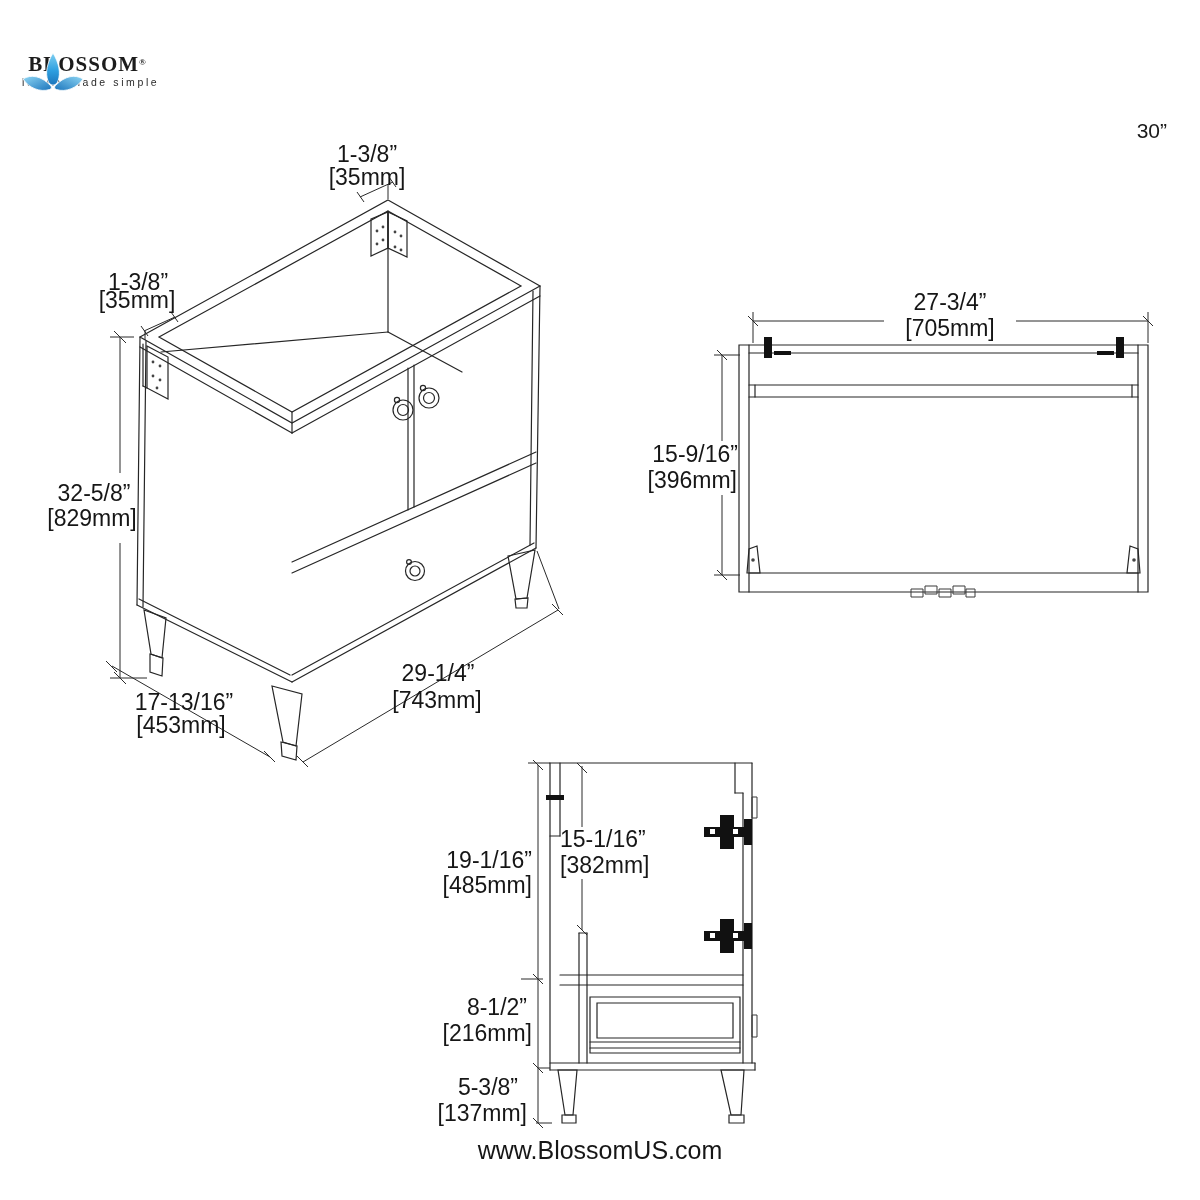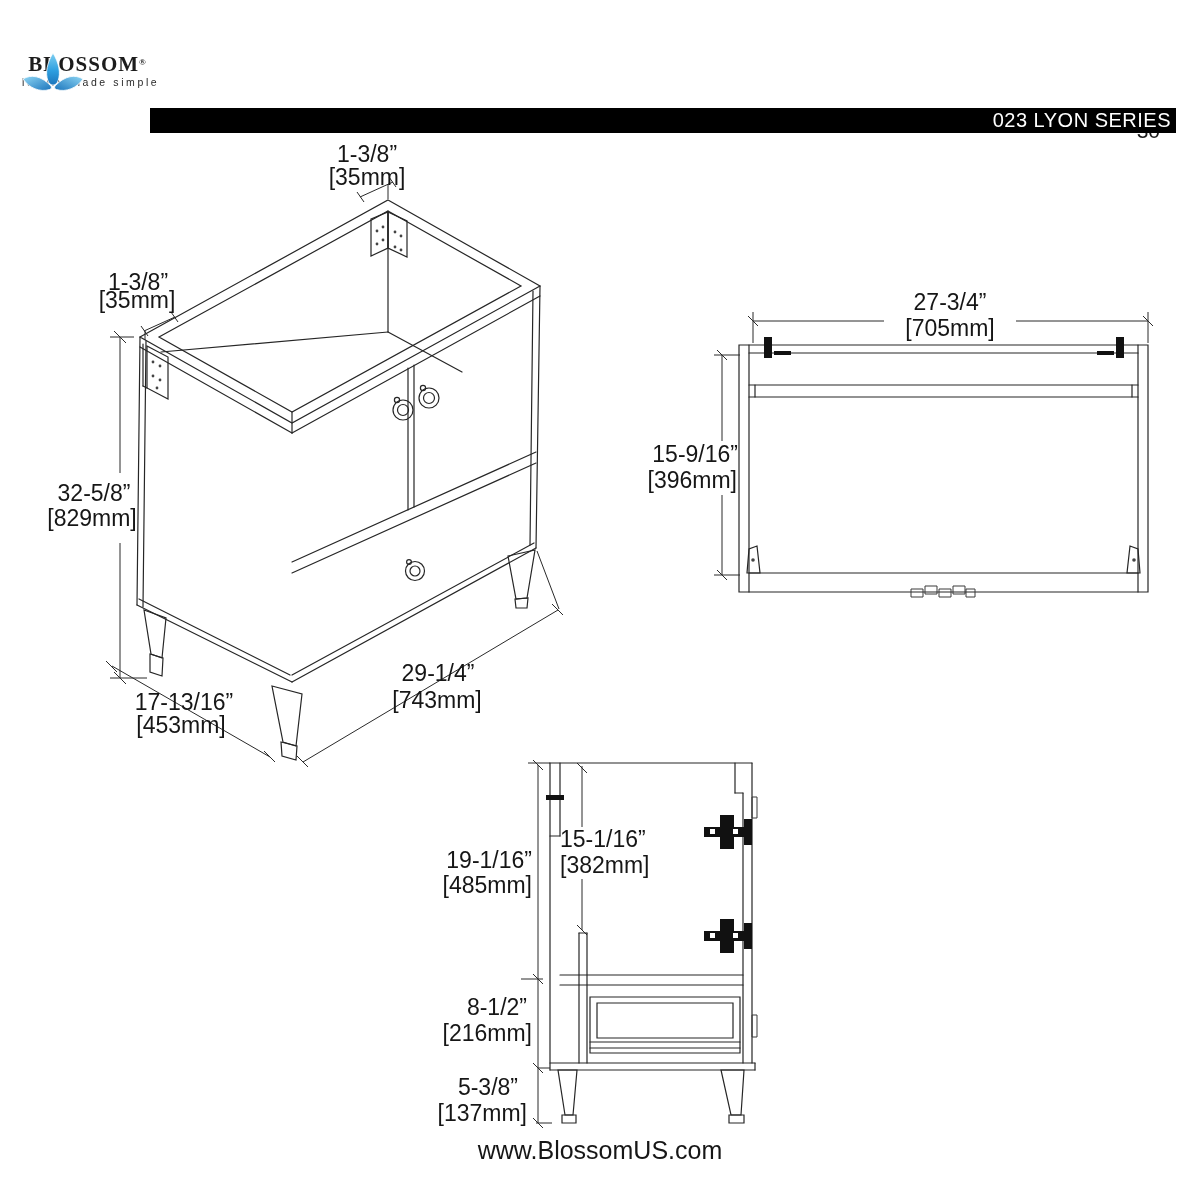--- a/index.html
+++ b/index.html
@@ -52,23 +52,20 @@
       <path d="M31,1 C25,11 23,21 26,29 C28,34.5 34,34.5 36,29 C39,21 37,11 31,1 Z" fill="url(#pg1)" stroke="#ffffff" stroke-width="0.8"></path>
       <path d="M28,33 C19,24 9,22 1,27 C7,36 18,40.5 27.5,37.5 C30,36.6 29.8,34.8 28,33 Z" fill="url(#pg2)" stroke="#ffffff" stroke-width="0.8"></path>
       <path d="M34,33 C43,24 53,22 61,27 C55,36 44,40.5 34.5,37.5 C32,36.6 32.2,34.8 34,33 Z" fill="url(#pg3)" stroke="#ffffff" stroke-width="0.8"></path>
     </svg>
     <div class="brand"><span>BLOSSOM</span><sup>®</sup></div>
     <div class="tagline">luxury made simple</div>
   </div>
 
   <div id="size-label">30”</div>
 
-  <div id="series-bar">
-    <span class="txt">023 LYON SERIES</span>
-  </div>
 
   <svg id="iso" style="left:40px;top:140px" width="560" height="640" viewBox="40 140 560 640">
 
     <g>
       <polygon class="ln" points="388,200 540,286 292,423 140,337"></polygon>
       <polygon class="ln" points="388,211 521,286 292,412 159,337"></polygon>
       <line class="ln" x1="292" y1="412" x2="292" y2="433"></line>
     </g>
 
     <g>

